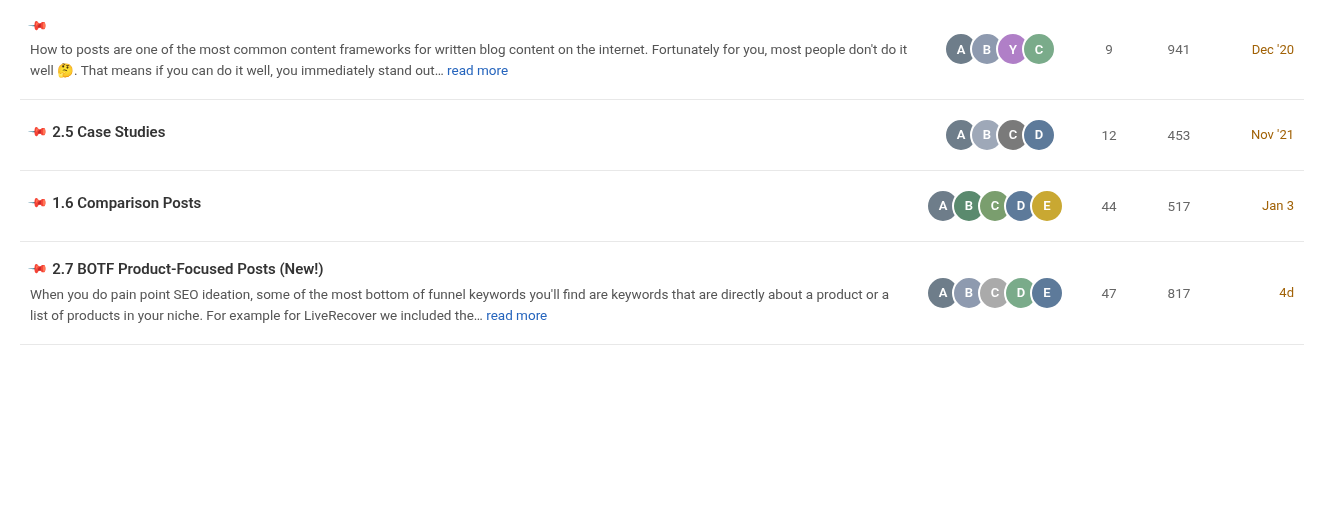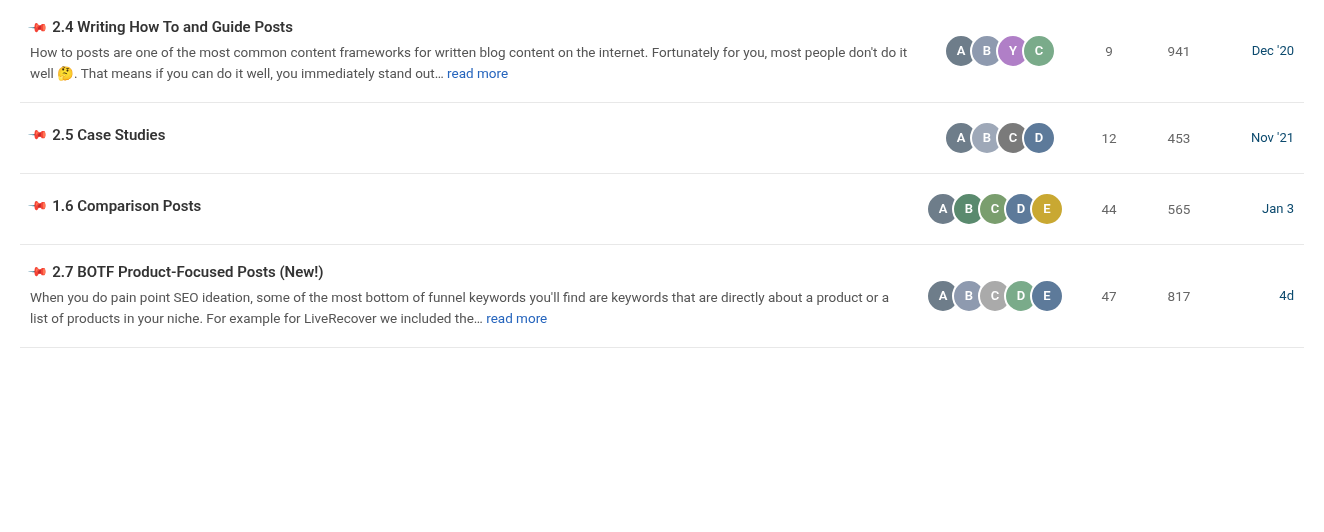--- a/index.html
+++ b/index.html
@@ -77,34 +77,33 @@
     .avatar:first-child { margin-left: 0; }
     .topic-stat {
       text-align: center;
       min-width: 50px;
       color: #666;
       font-size: 13.5px;
     }
     .topic-date {
       text-align: right;
       min-width: 70px;
-      color: #0c4a6e;
+      color: #a16207;
       font-size: 13px;
     }
   </style>
 </head>
 <body>
 
 <div class="container">
 
 <div class="topic-row">
       <div class="topic-main">
         <div class="topic-title">
           <span class="pin-icon">📌</span>
-          <span>2.4 Writing How To and Guide Posts</span>
         </div>
         <div class="topic-excerpt">How to posts are one of the most common content frameworks for written blog content on the internet. Fortunately for you, most people don't do it well 🤔. That means if you can do it well, you immediately stand out… <a class="read-more" href="#">read more</a></div>
       </div>
       <div class="topic-avatars">
         <div class="avatar-group">
           <div class="avatar" style="background: rgb(110, 125, 138);">A</div>
           <div class="avatar" style="background: rgb(142, 154, 175);">B</div>
           <div class="avatar" style="background: rgb(176, 127, 199);">Y</div>
           <div class="avatar" style="background: rgb(122, 171, 138);">C</div>
         </div>
@@ -142,21 +141,21 @@
       <div class="topic-avatars">
         <div class="avatar-group">
           <div class="avatar" style="background: rgb(110, 125, 138);">A</div>
           <div class="avatar" style="background: rgb(90, 138, 110);">B</div>
           <div class="avatar" style="background: rgb(122, 158, 110);">C</div>
           <div class="avatar" style="background: rgb(93, 122, 154);">D</div>
           <div class="avatar" style="background: rgb(201, 168, 50);">E</div>
         </div>
       </div>
       <div class="topic-stat">44</div>
-      <div class="topic-stat">565</div>
+      <div class="topic-stat">517</div>
       <div class="topic-date">Jan 3</div>
     </div>
     <div class="topic-row">
       <div class="topic-main">
         <div class="topic-title">
           <span class="pin-icon">📌</span>
           <span>2.7 BOTF Product-Focused Posts (New!)</span>
         </div>
         <div class="topic-excerpt">When you do pain point SEO ideation, some of the most bottom of funnel keywords you'll find are keywords that are directly about a product or a list of products in your niche. For example for LiveRecover we included the… <a class="read-more" href="#">read more</a></div>
       </div>

